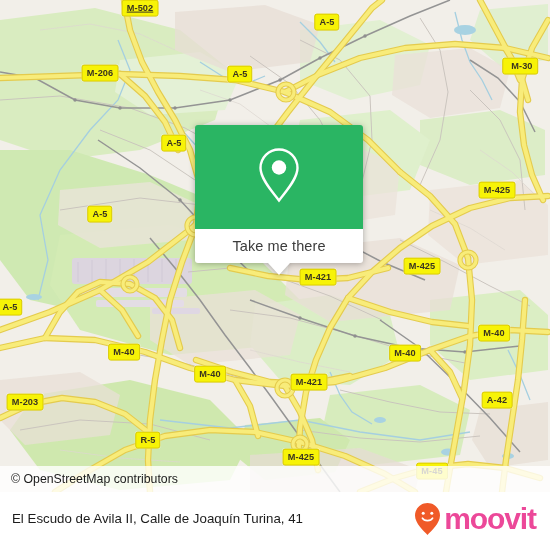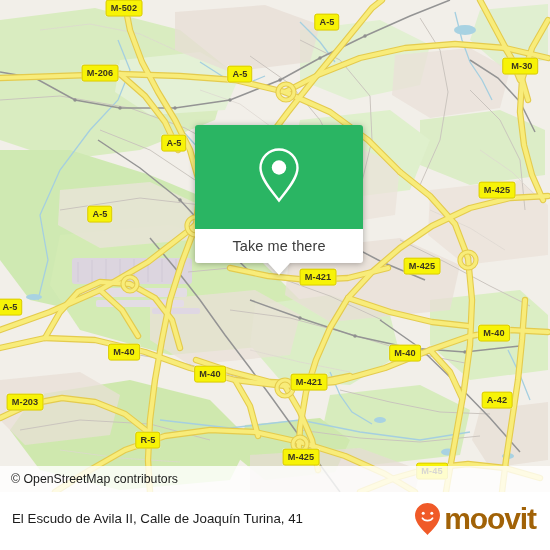--- a/index.html
+++ b/index.html
@@ -65,21 +65,21 @@
 
   
   #footer{
     position:absolute; left:0; top:492px; width:550px; height:58px;
     background:#ffffff; display:flex; align-items:center;
     justify-content:space-between; padding:0 14px 4px 12px;
   }
   #address{ font-size:13.3px; color:#1c1c1c; line-height:1.45; }
   #logo{ display:flex; align-items:center; gap:3px; }
   #logo-text{
-    font-size:30px; font-weight:bold; color:#a16207; letter-spacing:-1.1px;
+    font-size:30px; font-weight:bold; color:#ec4899; letter-spacing:-1.1px;
     font-family:"Liberation Sans", sans-serif;
   }
 </style>
 </head>
 <body>
 
 <div id="root">
 
   <div id="map">
 
@@ -261,21 +261,21 @@
         <circle cx="196" cy="226" r="9"></circle>
           <circle cx="285" cy="388" r="8"></circle>
         <circle cx="468" cy="260" r="8"></circle>
           <circle cx="130" cy="284" r="7"></circle>
         <circle cx="286" cy="92" r="8"></circle>
           <circle cx="300" cy="444" r="7"></circle>
       </g>
     </svg>
 
     <div class="layer" id="shield-layer">
-        <div class="shield" style="left: 124px; top: 8px;">M-502</div>
+        <div class="shield" style="left: 140px; top: 8px; text-decoration: underline;">M-502</div>
         <div class="shield" style="left: 327px; top: 22px;">A-5</div>
         <div class="shield" style="left: 520px; top: 66px; padding-left: 8px;">M-30</div>
         <div class="shield" style="left: 100px; top: 73px;">M-206</div>
         <div class="shield" style="left: 240px; top: 74px;">A-5</div>
         <div class="shield" style="left: 174px; top: 143px;">A-5</div>
         <div class="shield" style="left: 497px; top: 190px;">M-425</div>
         <div class="shield" style="left: 100px; top: 214px;">A-5</div>
         <div class="shield" style="left: 10px; top: 307px;">A-5</div>
         <div class="shield" style="left: 318px; top: 277px;">M-421</div>
         <div class="shield" style="left: 422px; top: 266px;">M-425</div>

